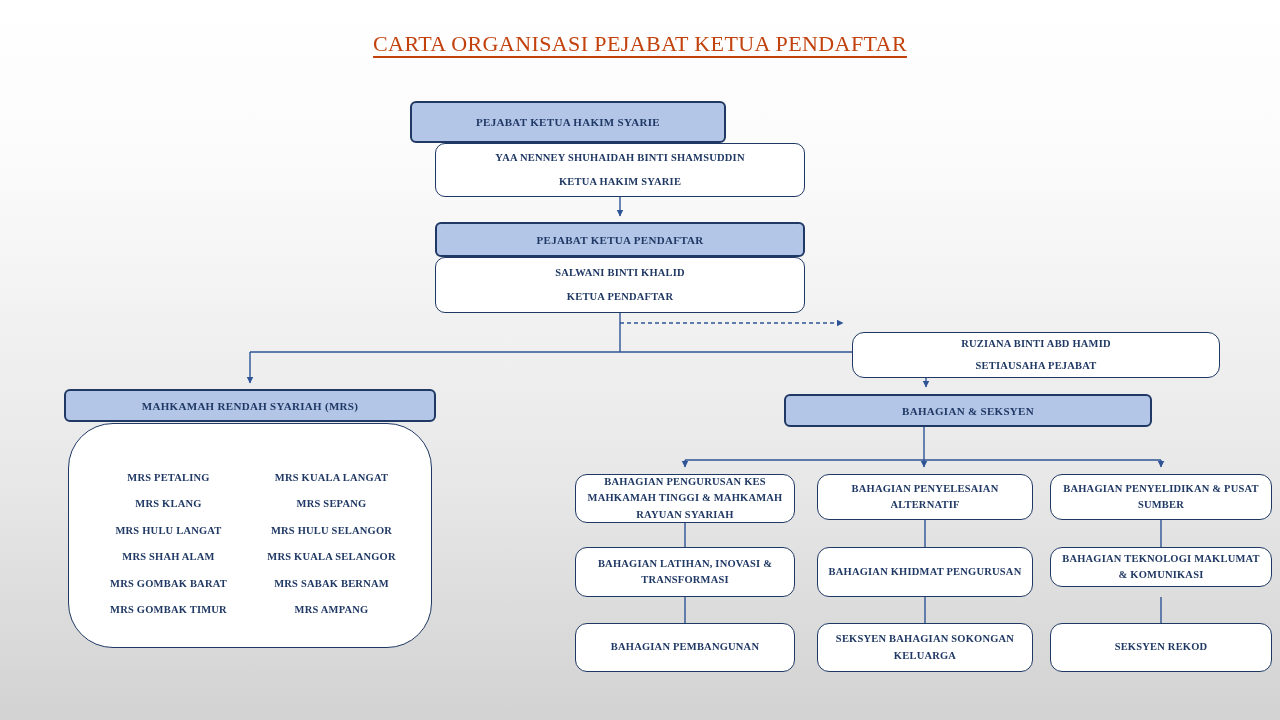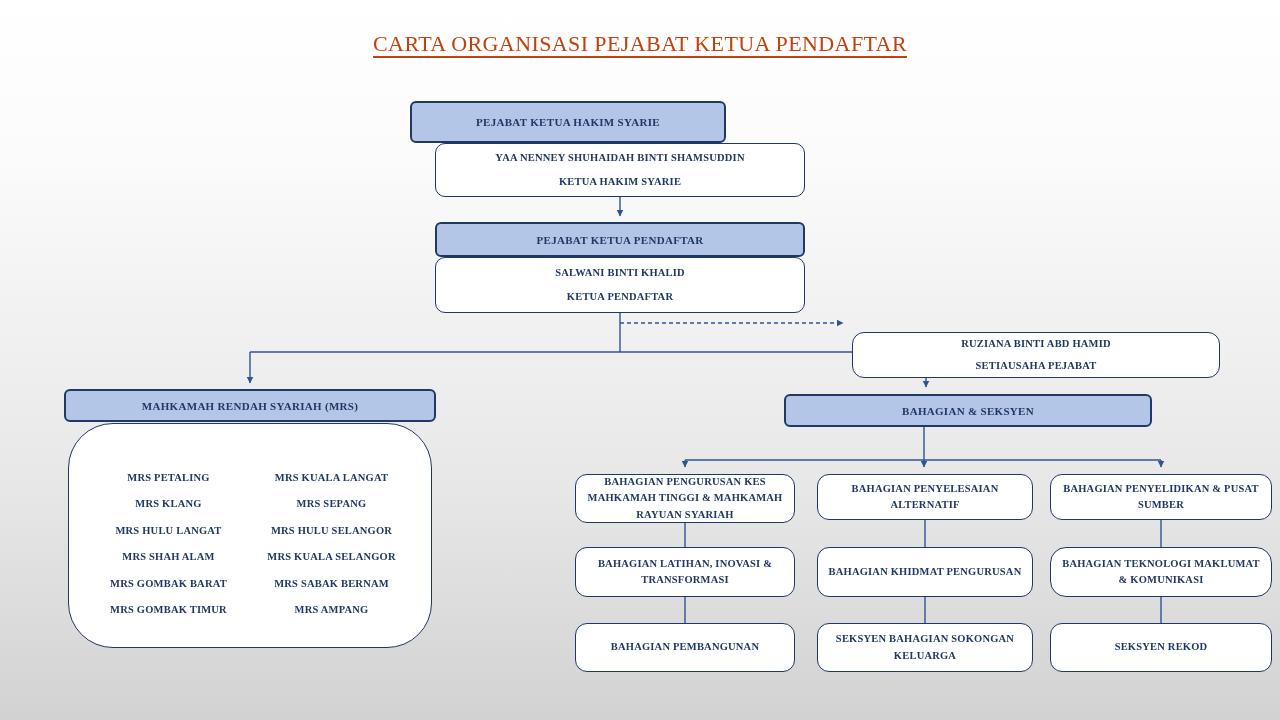--- a/index.html
+++ b/index.html
@@ -145,20 +145,20 @@
   <div class="card round12" style="left:817px;top:547px;width:216px;height:50px;">
     <span>BAHAGIAN KHIDMAT PENGURUSAN</span>
   </div>
   <div class="card round12" style="left:817px;top:623px;width:216px;height:49px;">
     <span>SEKSYEN BAHAGIAN SOKONGAN KELUARGA</span>
   </div>
 
   <div class="card round12" style="left:1050px;top:474px;width:222px;height:46px;">
     <span>BAHAGIAN PENYELIDIKAN &amp; PUSAT SUMBER</span>
   </div>
-  <div class="card round12" style="left:1050px;top:547px;width:222px;height:50px;border-radius:16px;">
+  <div class="card round12" style="left:1050px;top:547px;width:222px;height:40px;">
     <span>BAHAGIAN TEKNOLOGI MAKLUMAT &amp; KOMUNIKASI</span>
   </div>
   <div class="card round12" style="left:1050px;top:623px;width:222px;height:49px;">
     <span>SEKSYEN REKOD</span>
   </div>
 
 </div>
 
 </body></html>

